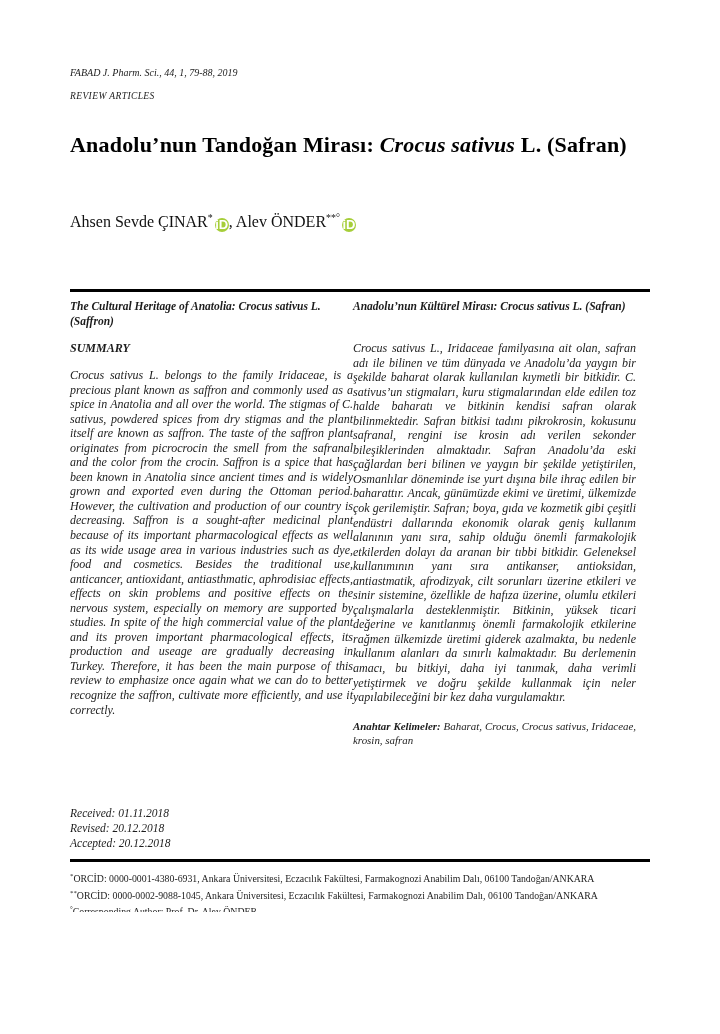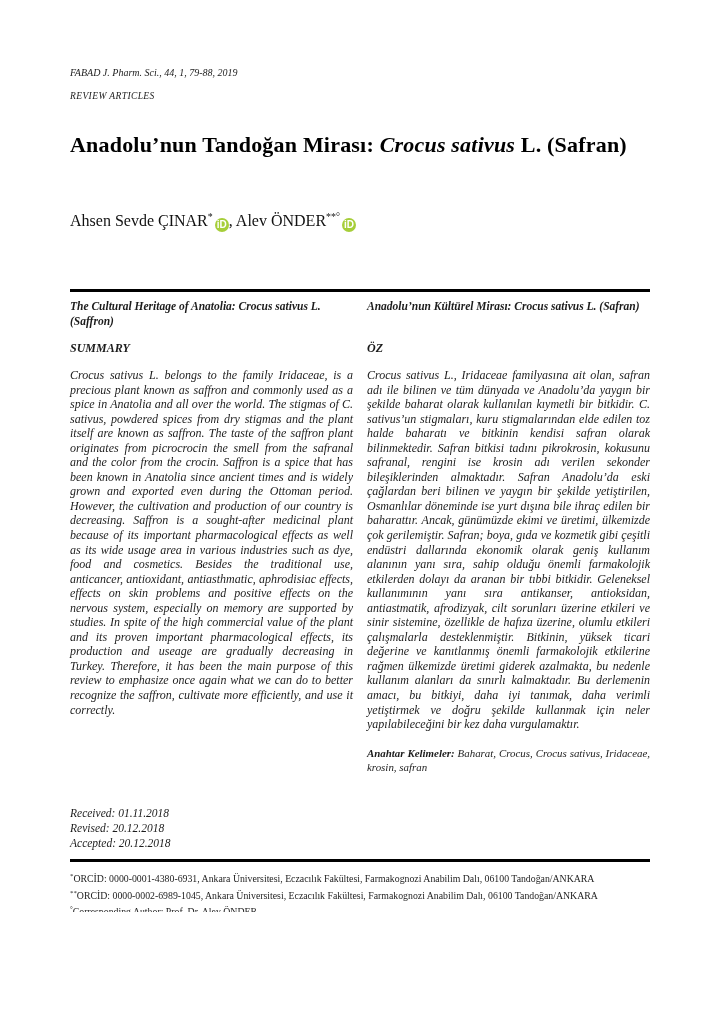--- a/index.html
+++ b/index.html
@@ -10,29 +10,29 @@
   
   .journal-line { position:absolute; left:70px; top:67px; font-style:italic; font-size:10px; color:#222; }
   .article-type { position:absolute; left:70px; top:91px; font-style:italic; font-size:9.5px; letter-spacing:.4px; color:#222; }
   .title { position:absolute; left:70px; top:117px; font-size:22px; font-weight:bold; color:#000; white-space:nowrap; letter-spacing:.2px; }
   .title .species { font-style:italic; }
   .authors { position:absolute; left:70px; top:184px; font-size:16px; color:#111; }
   .authors sup { font-size:62%; }
   .orcid {
     display:inline-block; width:14px; height:14px; border-radius:50%;
     color:#fff; font-family:"Liberation Sans", sans-serif; font-style:normal;
-    font-weight:bold; font-size:10px; line-height:14px; text-align:center;
+    font-weight:bold; font-size:13px; line-height:14px; text-align:center;
     vertical-align:-2px; margin-left:2px;margin-top:34px;
   }
   
   .rule { position:absolute; left:70px; width:580px; height:3px; background:#000; }
   .rule-1 { top:289px; }
   .rule-2 { top:859px; height:2.5px; }
   
-  .columns { position:absolute; left:70px; top:299px; width:580px; display:flex; gap:14px; }
+  .columns { position:absolute; left:70px; top:299px; width:580px; display:flex; gap:0; }
   .col { width:283px; font-style:italic; }
   .col-heading { font-weight:bold; font-size:11.5px; line-height:1.32; height:42px; }
   .section-label { font-weight:bold; font-size:12px; margin-bottom:12px; }
   .col-body { font-size:12px; line-height:14.55px; text-align:justify; }
   .keywords { margin-top:14px; font-size:10.9px; line-height:14.55px; text-align:justify; }
   .kw-label { font-weight:bold; }
   
   .dates { position:absolute; left:70px; top:806px; font-style:italic; font-size:11.5px; line-height:15px; }
   
   .footnotes { position:absolute; left:70px; top:869px; font-size:9.8px; line-height:13.5px; color:#222; }
@@ -57,38 +57,37 @@
   <div class="columns">
 
     <div class="col">
       <div class="col-heading">The Cultural Heritage of Anatolia: Crocus sativus L. (Saffron)</div>
       <div class="section-label">SUMMARY</div>
       <div class="col-body">Crocus sativus L. belongs to the family Iridaceae, is a precious plant known as saffron and commonly used as a spice in Anatolia and all over the world. The stigmas of C. sativus, powdered spices from dry stigmas and the plant itself are known as saffron. The taste of the saffron plant originates from picrocrocin the smell from the safranal and the color from the crocin. Saffron is a spice that has been known in Anatolia since ancient times and is widely grown and exported even during the Ottoman period. However, the cultivation and production of our country is decreasing. Saffron is a sought-after medicinal plant because of its important pharmacological effects as well as its wide usage area in various industries such as dye, food and cosmetics. Besides the traditional use, anticancer, antioxidant, antiasthmatic, aphrodisiac effects, effects on skin problems and positive effects on the nervous system, especially on memory are supported by studies. In spite of the high commercial value of the plant and its proven important pharmacological effects, its production and useage are gradually decreasing in Turkey. Therefore, it has been the main purpose of this review to emphasize once again what we can do to better recognize the saffron, cultivate more efficiently, and use it correctly.</div>
     </div>
 
     <div class="col">
       <div class="col-heading">Anadolu’nun Kültürel Mirası: Crocus sativus L. (Safran)</div>
-      <div class="section-label">ÖZ</div>
       <div class="col-body">Crocus sativus L., Iridaceae familyasına ait olan, safran adı ile bilinen ve tüm dünyada ve Anadolu’da yaygın bir şekilde baharat olarak kullanılan kıymetli bir bitkidir. C. sativus’un stigmaları, kuru stigmalarından elde edilen toz halde baharatı ve bitkinin kendisi safran olarak bilinmektedir. Safran bitkisi tadını pikrokrosin, kokusunu safranal, rengini ise krosin adı verilen sekonder bileşiklerinden almaktadır. Safran Anadolu’da eski çağlardan beri bilinen ve yaygın bir şekilde yetiştirilen, Osmanlılar döneminde ise yurt dışına bile ihraç edilen bir baharattır. Ancak, günümüzde ekimi ve üretimi, ülkemizde çok gerilemiştir. Safran; boya, gıda ve kozmetik gibi çeşitli endüstri dallarında ekonomik olarak geniş kullanım alanının yanı sıra, sahip olduğu önemli farmakolojik etkilerden dolayı da aranan bir tıbbi bitkidir. Geleneksel kullanımının yanı sıra antikanser, antioksidan, antiastmatik, afrodizyak, cilt sorunları üzerine etkileri ve sinir sistemine, özellikle de hafıza üzerine, olumlu etkileri çalışmalarla desteklenmiştir. Bitkinin, yüksek ticari değerine ve kanıtlanmış önemli farmakolojik etkilerine rağmen ülkemizde üretimi giderek azalmakta, bu nedenle kullanım alanları da sınırlı kalmaktadır. Bu derlemenin amacı, bu bitkiyi, daha iyi tanımak, daha verimli yetiştirmek ve doğru şekilde kullanmak için neler yapılabileceğini bir kez daha vurgulamaktır.</div>
       <div class="keywords"><span class="kw-label">Anahtar Kelimeler:</span><span> Baharat, Crocus, Crocus sativus, Iridaceae, krosin, safran</span></div>
     </div>
 
   </div>
 
   <div class="dates">
     <div>Received: 01.11.2018</div>
     <div>Revised: 20.12.2018</div>
     <div>Accepted: 20.12.2018</div>
   </div>
 
   <div class="rule rule-2"></div>
 
   <div class="footnotes">
     <div><sup>*</sup><span>ORCİD: 0000-0001-4380-6931, Ankara Üniversitesi, Eczacılık Fakültesi, Farmakognozi Anabilim Dalı, 06100 Tandoğan/ANKARA</span></div>
-    <div><sup>**</sup><span>ORCİD: 0000-0002-6989-1045, Ankara Üniversitesi, Eczacılık Fakültesi, Farmakognozi Anabilim Dalı, 06100 Tandoğan/ANKARA</span></div>
+    <div><sup>**</sup><span>ORCİD: 0000-0002-9088-1045, Ankara Üniversitesi, Eczacılık Fakültesi, Farmakognozi Anabilim Dalı, 06100 Tandoğan/ANKARA</span></div>
   </div>
 
   <div class="corresponding">
     <div><sup>°</sup><span>Corresponding Author: Prof. Dr. Alev ÖNDER</span></div>
     <div>Tel. 0312 203 30 89, Fax. 0312 213 10 81, E-mail: pharmacogalev@gmail.com</div>
   </div>
 
   <div class="page-number">79</div>
 
 </div>

